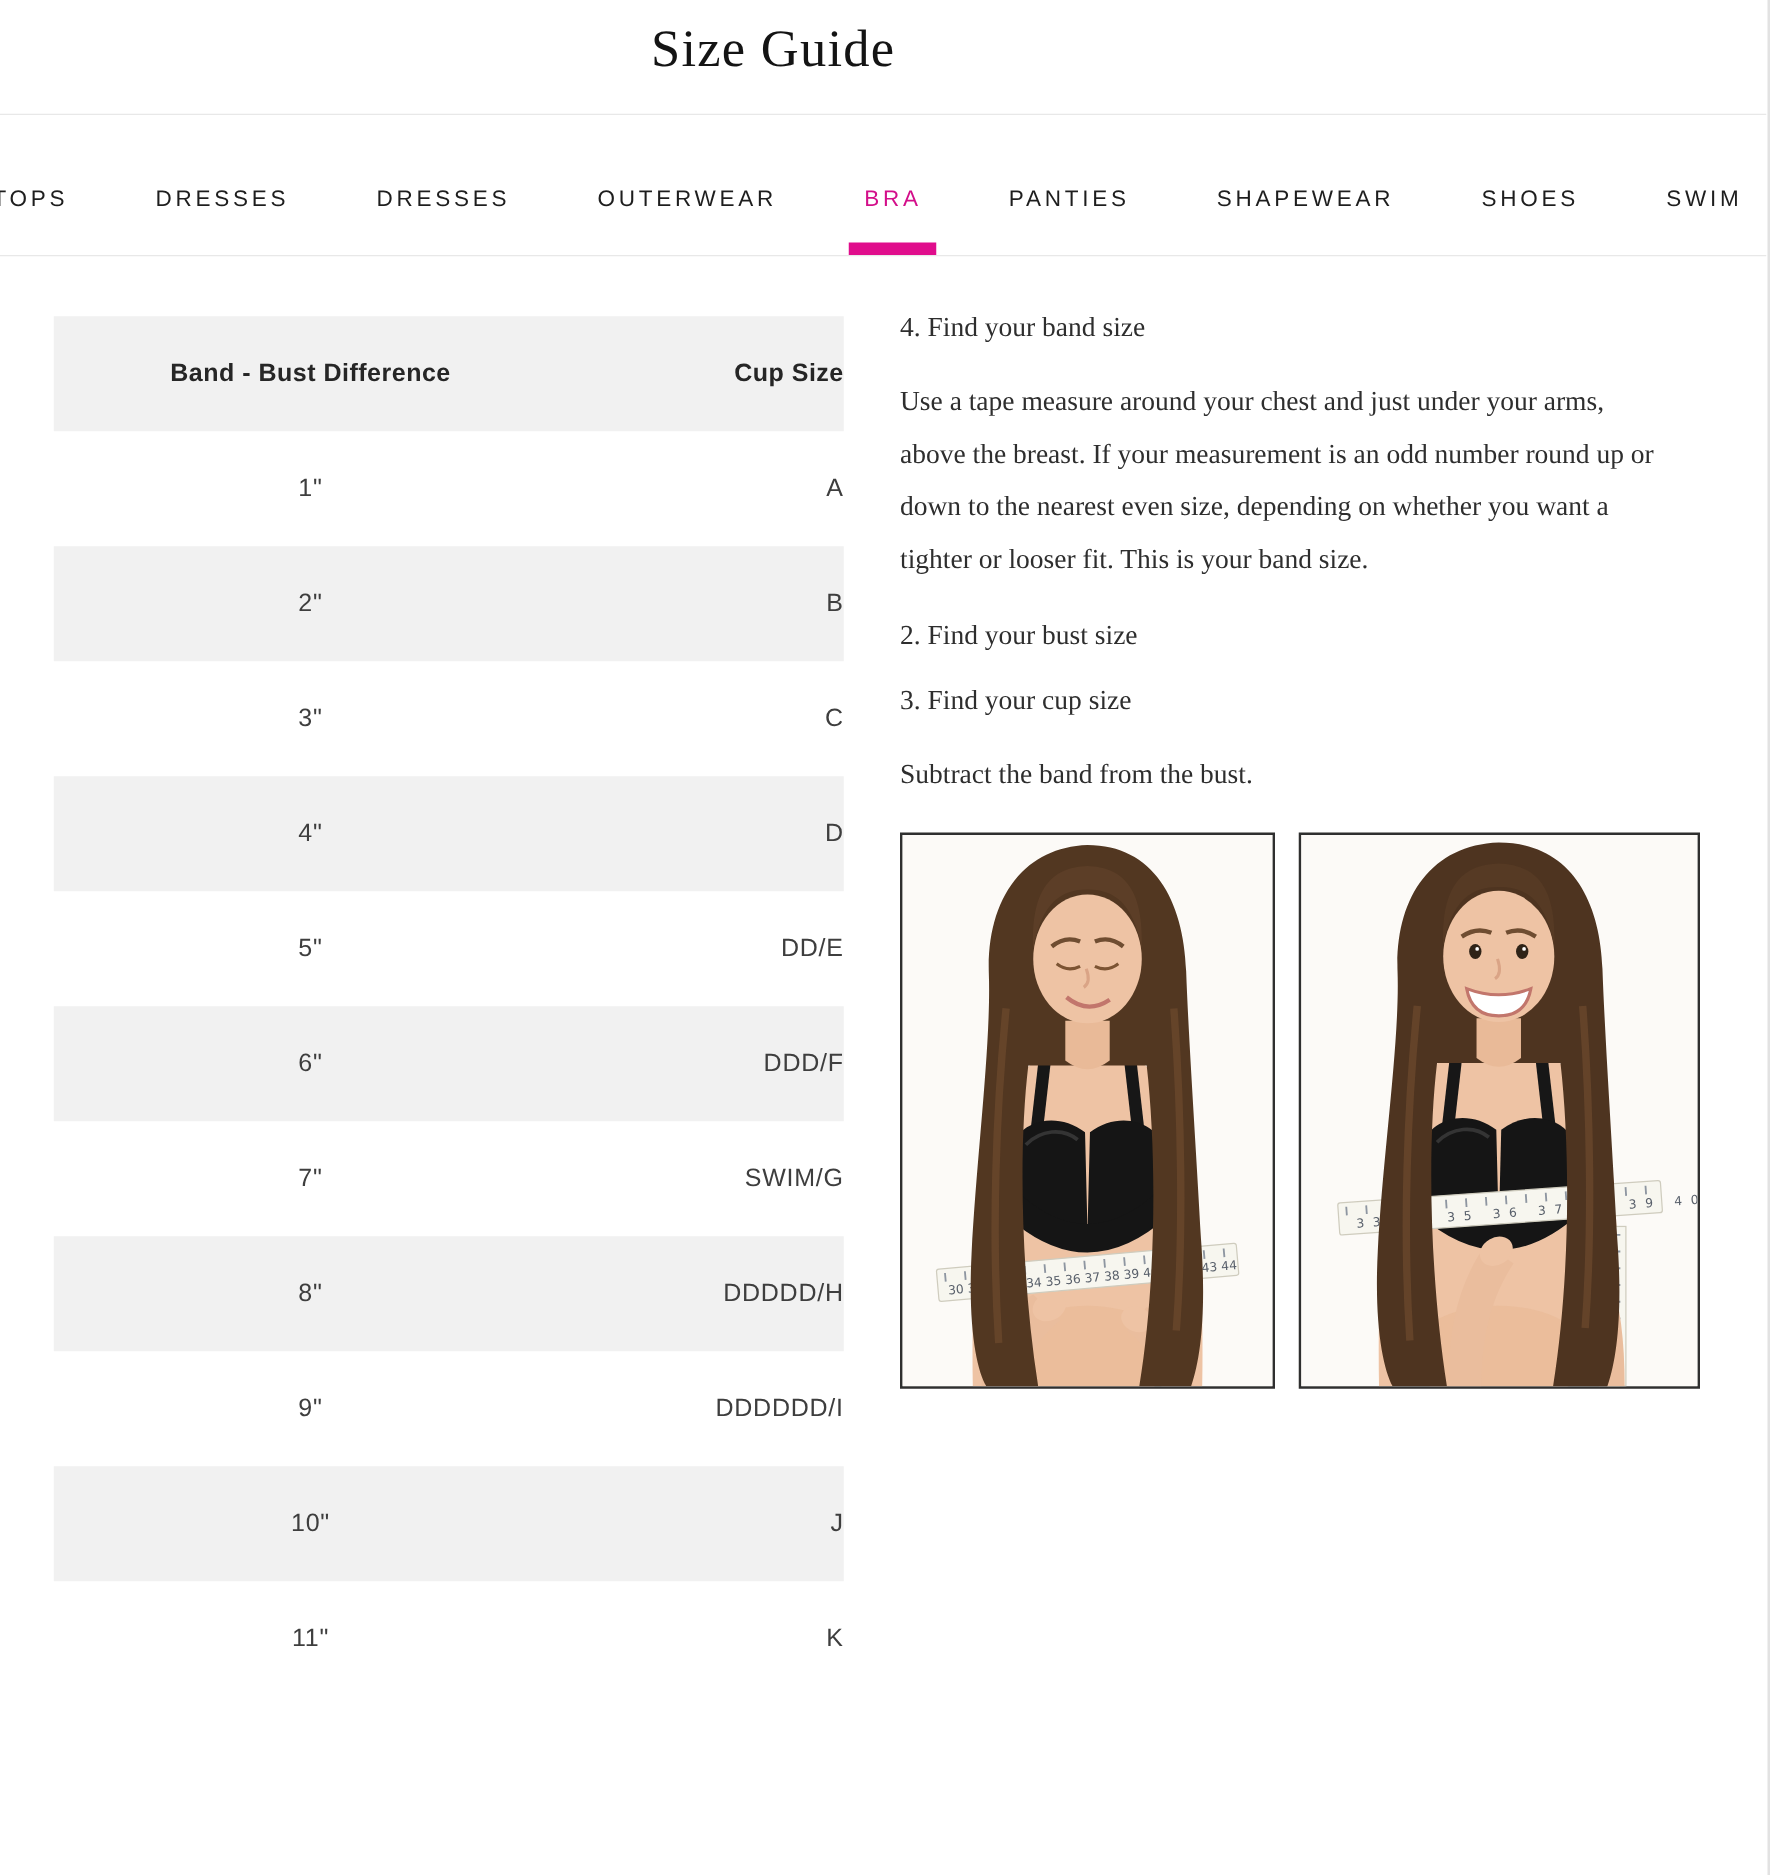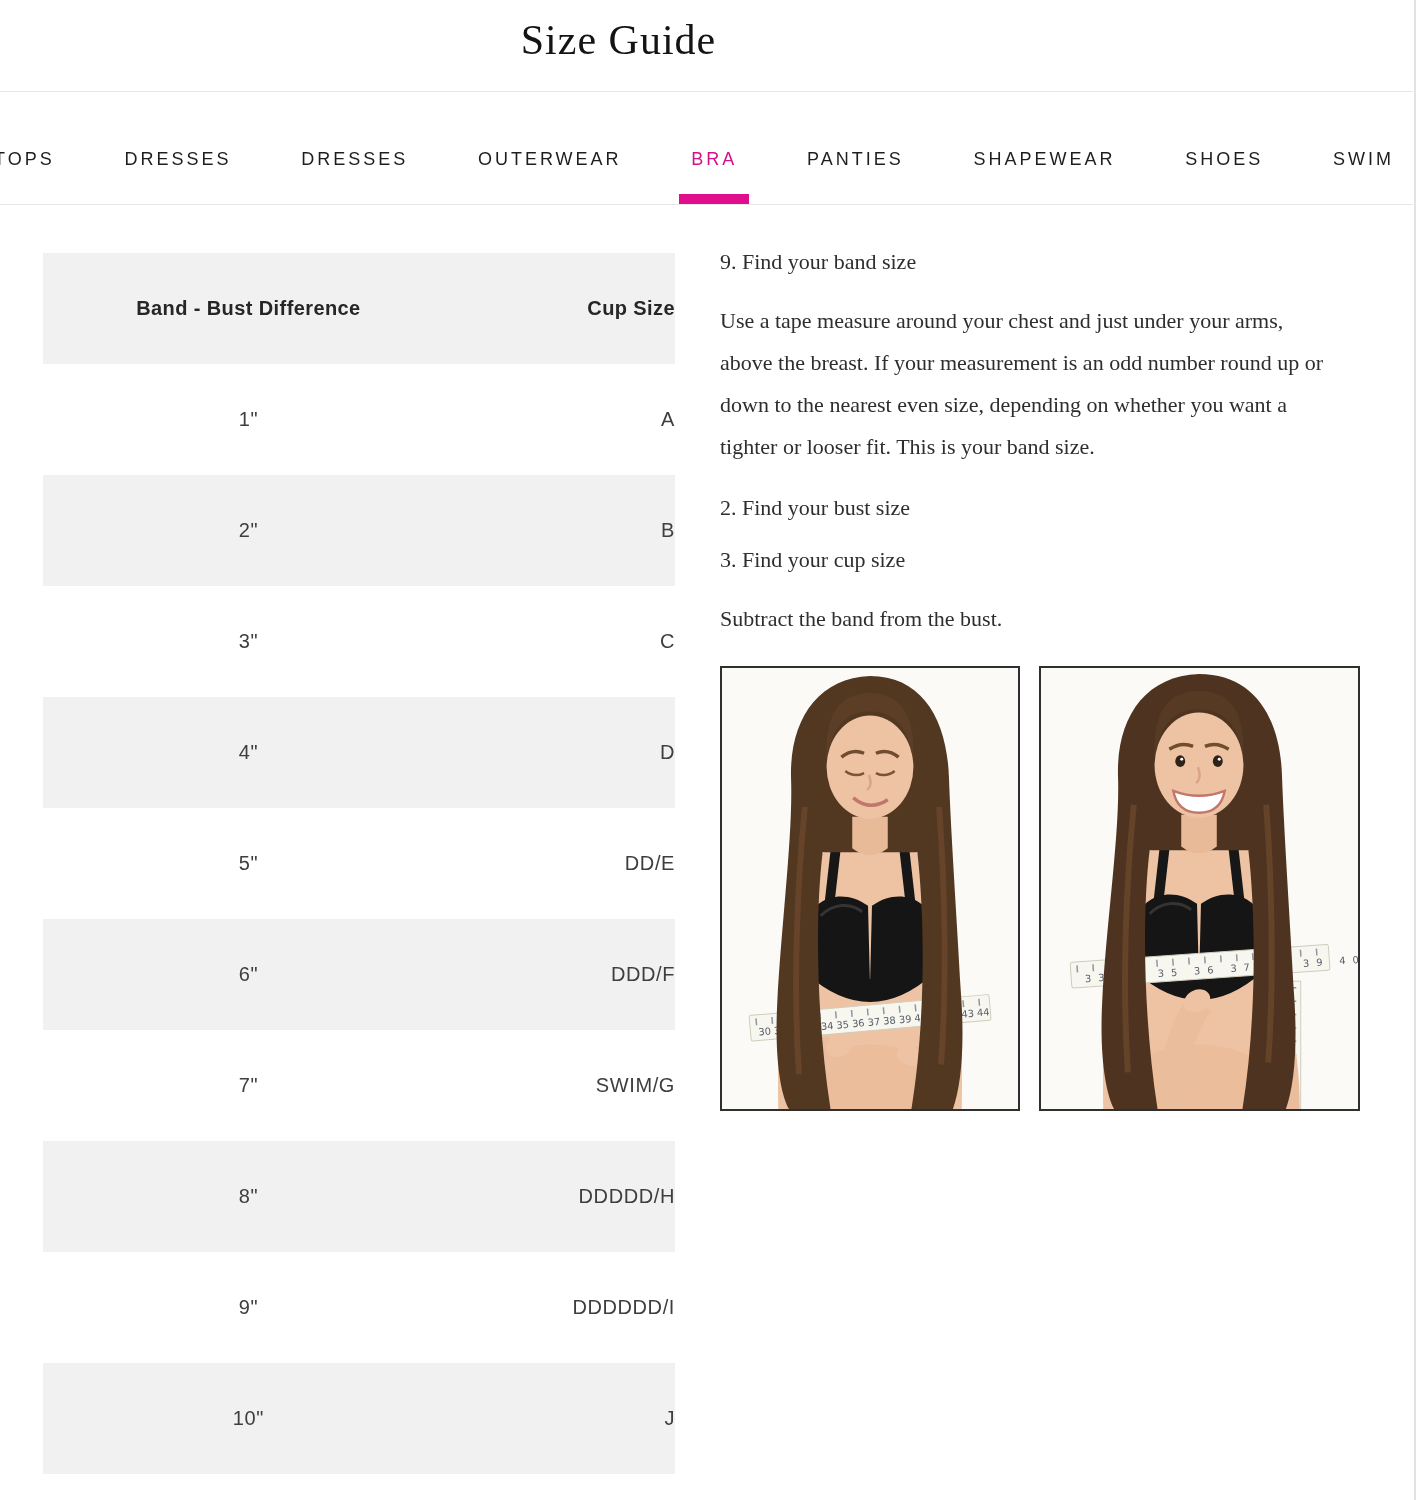--- a/index.html
+++ b/index.html
@@ -13,21 +13,21 @@
   .rule-tabs{top:204px;}
   .v-edge{position:absolute;left:1414px;top:0;width:2px;height:1500px;background:#e2e2e2;}
   .tabs{position:absolute;top:149px;left:-6px;width:1400px;display:flex;
         justify-content:space-between;align-items:flex-start;}
   .tab{font-size:18px;letter-spacing:3px;font-weight:500;color:#1e1e1e;white-space:nowrap;
         cursor:pointer;position:relative;}
   .tab.active{color:#d30f8a;}
   .tab-underline{position:absolute;left:50%;transform:translateX(-50%);top:45px;width:70px;
         height:10px;background:#e00d8c;}
   .size-table{position:absolute;top:253px;left:43px;width:632px;}
-  .trow{display:flex;height:111px;align-items:center;}
+  .trow{display:flex;height:92px;align-items:center;}
   .trow:nth-child(odd){background:#f1f1f1;}
   .c1{width:65%;text-align:center;}
   .c2{width:35%;text-align:right;}
   .thead{font-weight:bold;font-size:20px;color:#262626;letter-spacing:.4px;}
   .tcell{font-size:20px;color:#3e3e3e;letter-spacing:.6px;}
   .instructions{position:absolute;top:248px;left:720px;width:652px;
         font-family:"Liberation Serif","DejaVu Serif",serif;color:#2e2e2e;}
   .instructions h3{font-size:22px;font-weight:400;margin:0 0 24px;line-height:28px;}
   .instructions p{font-size:22px;line-height:42px;margin:0 0 26px;max-width:612px;}
   .photos{display:flex;gap:19px;margin-top:12px;}
@@ -106,21 +106,21 @@
       <div class="c1 tcell">10"</div>
       <div class="c2 tcell">J</div>
     </div>
     <div class="trow">
       <div class="c1 tcell">11"</div>
       <div class="c2 tcell">K</div>
     </div>
   </div>
 
   <div class="instructions">
-    <h3>9. Find your band size</h3>
+    <h3>4. Find your band size</h3>
     <p>Use a tape measure around your chest and just under your arms, above the breast. If your measurement is an odd number round up or down to the nearest even size, depending on whether you want a tighter or looser fit. This is your band size.</p>
     <h3>2. Find your bust size</h3>
     <h3>3. Find your cup size</h3>
     <p>Subtract the band from the bust.</p>
 
     <div class="photos">
 
       <div class="photo left">
         <svg viewBox="0 0 300 445" preserveAspectRatio="none" aria-hidden="true">
           <rect width="300" height="445" fill="#fcfaf7"></rect>

